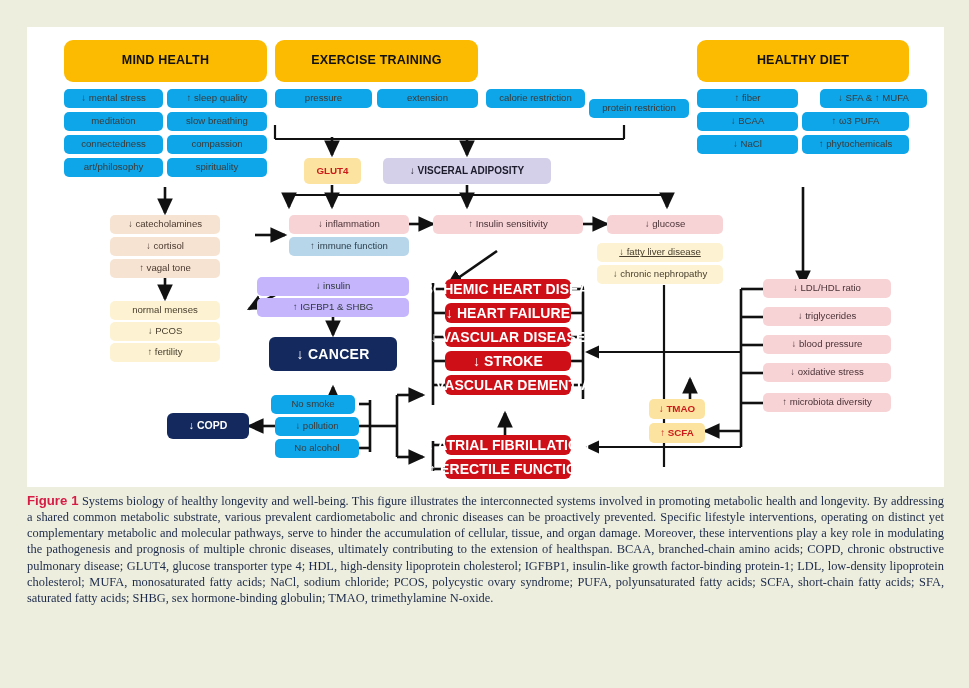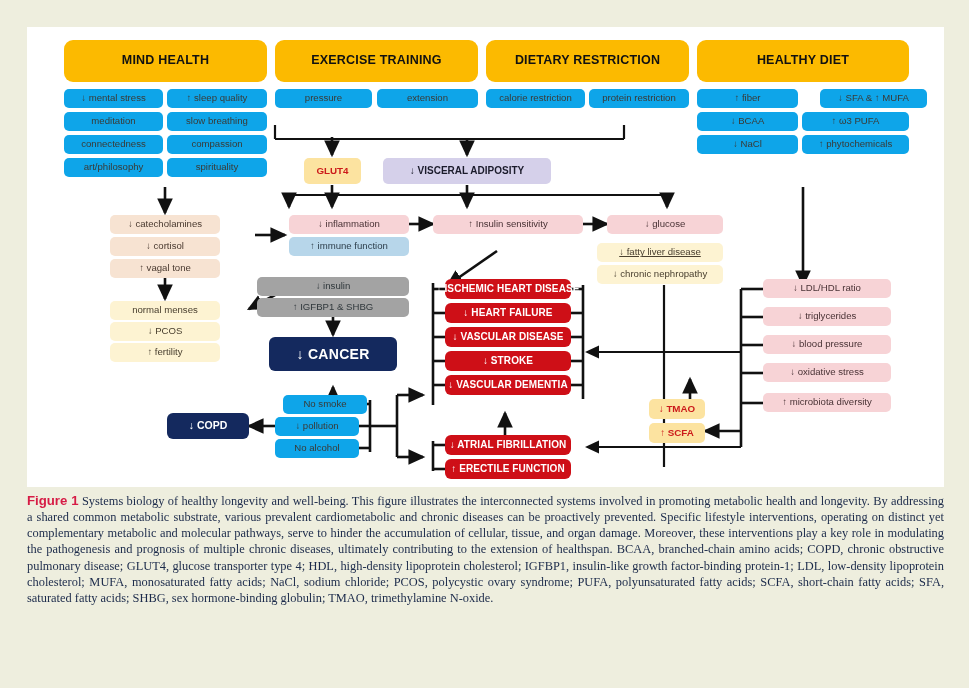--- a/index.html
+++ b/index.html
@@ -38,27 +38,27 @@
   .green{background:#0ea5e9;font-size:9.6px;color:#3a3a36;}
   
   .peach{background:#f7e3d2;font-size:9.6px;color:#4a3a30;}
   
   .cream{background:#fdf3d2;font-size:9.6px;color:#4a4030;}
   
   .pink{background:#f7d3d6;font-size:9.6px;color:#4a3336;}
   
   .blue{background:#b7d6ea;font-size:9.6px;color:#2e3f4c;}
   
-  .greyblue{background:#a3a3a3;font-size:9.6px;color:#30383c;}
+  .greyblue{background:#c4b5fd;font-size:9.6px;color:#30383c;}
   
   .gold{background:#fce3a0;font-size:9.8px;color:#cc1b1b;font-weight:bold;}
   
   .lav{background:#d5d0ea;font-size:10px;font-weight:bold;color:#1b1b2b;}
   
-  .red{background:#ce0f17;color:#ffffff;font-weight:bold;font-size:10px;letter-spacing:.1px;border-radius:6px;}
+  .red{background:#ce0f17;color:#ffffff;font-weight:bold;font-size:14px;letter-spacing:.1px;border-radius:6px;}
   
   .navy{background:#14295e;color:#ffffff;font-weight:bold;border-radius:6px;}
   .navy.big{font-size:14px;letter-spacing:.3px;}
   .navy.sm{font-size:10.5px;}
 
   
   #caption{
     position:absolute;left:27px;top:492px;width:917px;
     font-family:"Liberation Serif", serif;
     font-size:12.4px;line-height:1.30;
@@ -169,37 +169,36 @@
 
           <path d="M248,399 L222,399" marker-end="url(#ah)" stroke-width="2.6"></path>
 
           <path d="M306,399 L306,399" stroke-width="0"></path>
           <path d="M248,382 L306,382" stroke-width="0"></path>
         </g>
       </svg>
 
       <div class="box hdr" style="left:37px;top:13px;width:203px;height:42px;">MIND HEALTH</div>
       <div class="box hdr" style="left:248px;top:13px;width:203px;height:42px;">EXERCISE TRAINING</div>
-      <div class="box hdr" style="left:459px;top:13px;width:203px;height:42px;">DIETARY RESTRICTION</div>
       <div class="box hdr" style="left:670px;top:13px;width:212px;height:42px;">HEALTHY DIET</div>
 
       <div class="box green" style="left:37px;top:62px;width:99px;height:19px;">↓ mental stress</div>
       <div class="box green" style="left:140px;top:62px;width:100px;height:19px;">↑ sleep quality</div>
       <div class="box green" style="left:37px;top:85px;width:99px;height:19px;">meditation</div>
       <div class="box green" style="left:140px;top:85px;width:100px;height:19px;">slow breathing</div>
       <div class="box green" style="left:37px;top:108px;width:99px;height:19px;">connectedness</div>
       <div class="box green" style="left:140px;top:108px;width:100px;height:19px;">compassion</div>
       <div class="box green" style="left:37px;top:131px;width:99px;height:19px;">art/philosophy</div>
       <div class="box green" style="left:140px;top:131px;width:100px;height:19px;">spirituality</div>
 
       <div class="box green" style="left:248px;top:62px;width:97px;height:19px;">pressure</div>
       <div class="box green" style="left:350px;top:62px;width:101px;height:19px;">extension</div>
 
       <div class="box green" style="left:459px;top:62px;width:99px;height:19px;">calorie restriction</div>
-      <div class="box green" style="left:562px;top:62px;width:100px;height:19px;text-align:right;">protein restriction</div>
+      <div class="box green" style="left:562px;top:72px;width:100px;height:19px;text-align:right;">protein restriction</div>
 
       <div class="box green" style="left:670px;top:62px;width:101px;height:19px;">↑ fiber</div>
       <div class="box green" style="left:775px;top:62px;width:107px;height:19px;margin-left:18px;">↓ SFA &amp; ↑ MUFA</div>
       <div class="box green" style="left:670px;top:85px;width:101px;height:19px;">↓ BCAA</div>
       <div class="box green" style="left:775px;top:85px;width:107px;height:19px;">↑ ω3 PUFA</div>
       <div class="box green" style="left:670px;top:108px;width:101px;height:19px;">↓ NaCl</div>
       <div class="box green" style="left:775px;top:108px;width:107px;height:19px;">↑ phytochemicals</div>
 
       <div class="box gold" style="left:277px;top:131px;width:57px;height:26px;">GLUT4</div>
       <div class="box lav" style="left:356px;top:131px;width:168px;height:26px;">↓ VISCERAL ADIPOSITY</div>
@@ -222,21 +221,21 @@
       <div class="box cream" style="left:570px;top:216px;width:126px;height:19px;text-decoration:underline;">↓ fatty liver disease</div>
       <div class="box cream" style="left:570px;top:238px;width:126px;height:19px;">↓ chronic nephropathy</div>
 
       <div class="box greyblue" style="left:230px;top:250px;width:152px;height:19px;">↓ insulin</div>
       <div class="box greyblue" style="left:230px;top:271px;width:152px;height:19px;">↑ IGFBP1 &amp; SHBG</div>
 
       <div class="box navy big" style="left:242px;top:310px;width:128px;height:34px;">↓ CANCER</div>
 
       <div class="box navy sm" style="left:140px;top:386px;width:82px;height:26px;">↓ COPD</div>
 
-      <div class="box green" style="left:256px;top:368px;width:84px;height:19px;">No smoke</div>
+      <div class="box green" style="left:244px;top:368px;width:84px;height:19px;">No smoke</div>
       <div class="box green" style="left:248px;top:390px;width:84px;height:19px;">↓ pollution</div>
       <div class="box green" style="left:248px;top:412px;width:84px;height:19px;">No alcohol</div>
 
       <div class="box red" style="left:418px;top:252px;width:126px;height:20px;">↓ ISCHEMIC HEART DISEASE</div>
       <div class="box red" style="left:418px;top:276px;width:126px;height:20px;">↓ HEART FAILURE</div>
       <div class="box red" style="left:418px;top:300px;width:126px;height:20px;">↓ VASCULAR DISEASE</div>
       <div class="box red" style="left:418px;top:324px;width:126px;height:20px;">↓ STROKE</div>
       <div class="box red" style="left:418px;top:348px;width:126px;height:20px;">↓ VASCULAR DEMENTIA</div>
 
       <div class="box red" style="left:418px;top:408px;width:126px;height:20px;">↓ ATRIAL FIBRILLATION</div>

